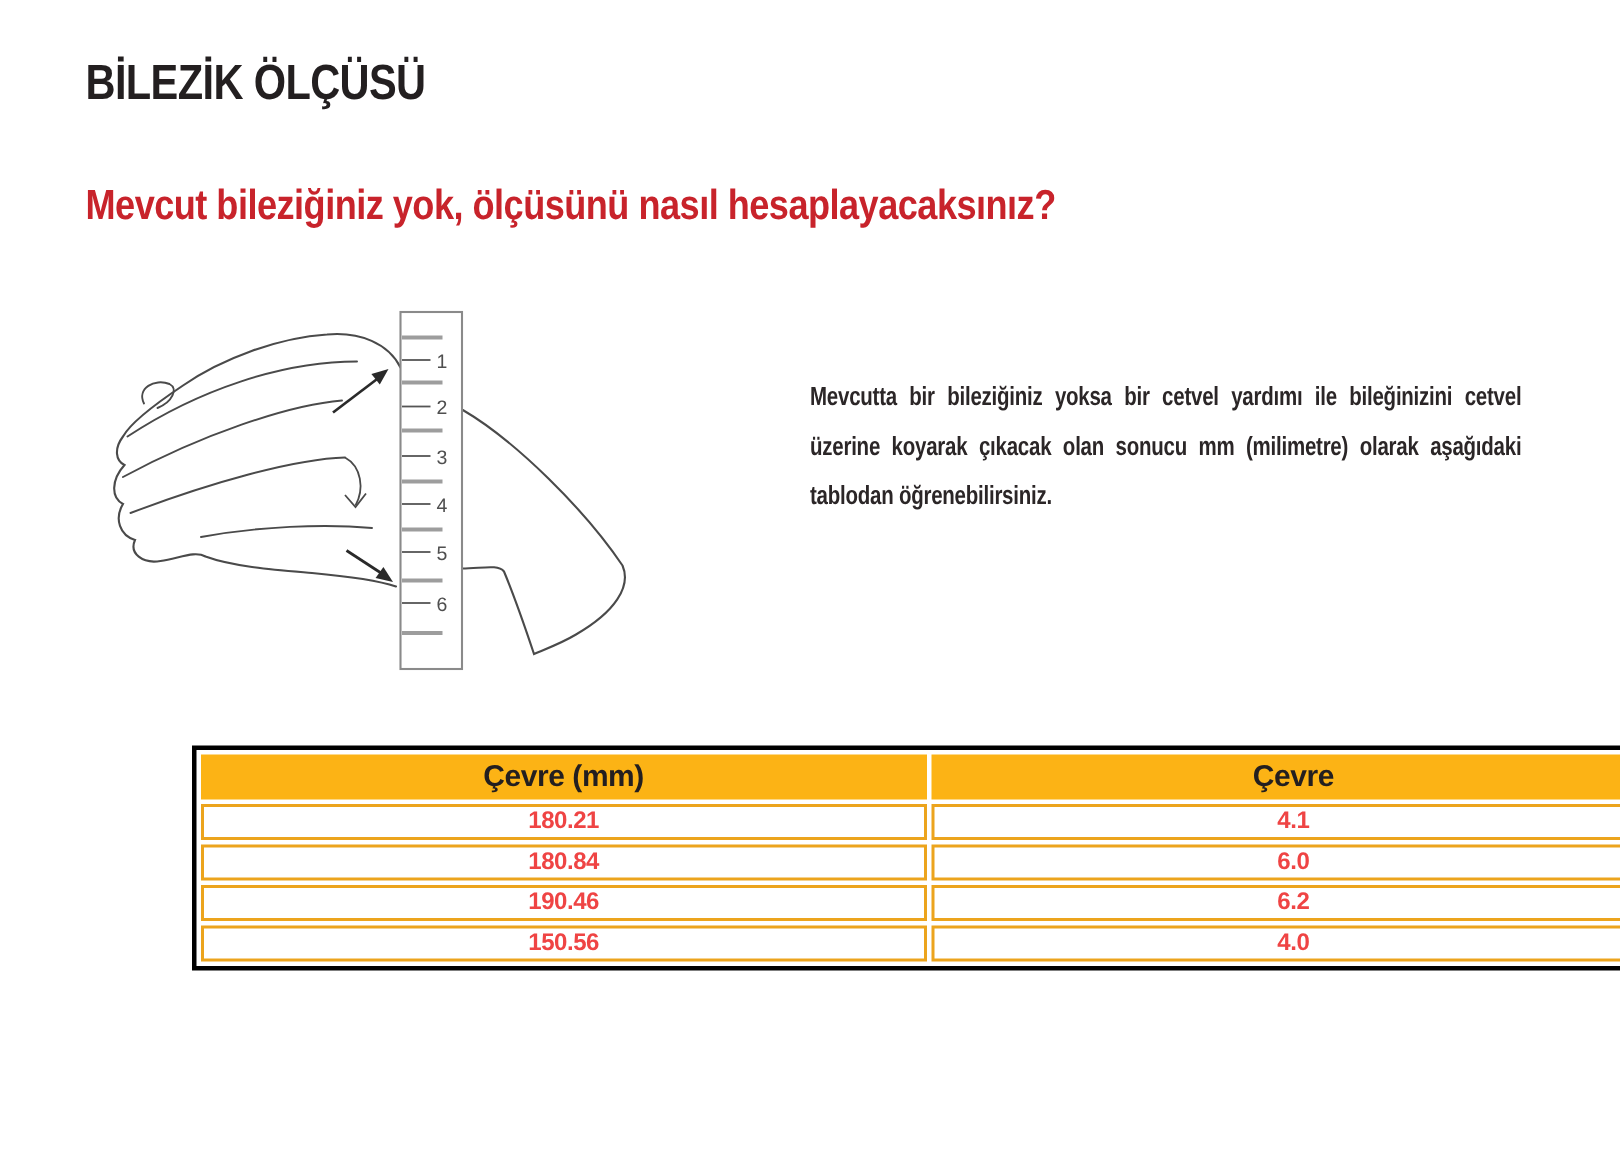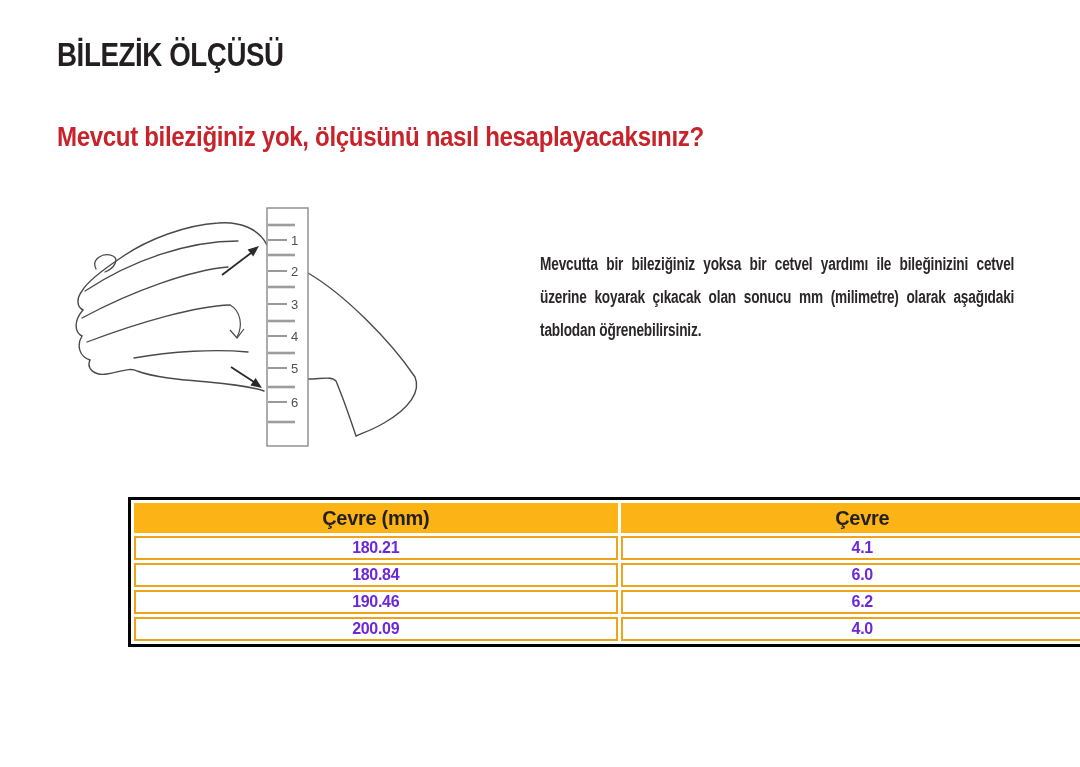--- a/index.html
+++ b/index.html
@@ -53,21 +53,21 @@
     letter-spacing:-0.3px;
     color:#231f20;
     text-align:center; padding:0;
   }
   .size-table td {
     border:2px solid #eca41d;
     background:#ffffff;
     height:18px;
     font-size:16px; font-weight:700;
     letter-spacing:-0.3px;
-    color:#6d28d9;
+    color:#ef4444;
     text-align:center; padding:1px 16px;
   }
 </style>
 </head>
 <body>
 
 <div>
 
   <h1 class="page-title">BİLEZİK ÖLÇÜSÜ</h1>
 
@@ -151,19 +151,19 @@
       </tr>
       <tr>
         <td>180.84</td>
         <td>6.0</td>
       </tr>
       <tr>
         <td>190.46</td>
         <td>6.2</td>
       </tr>
       <tr>
-        <td>200.09</td>
+        <td>150.56</td>
         <td>4.0</td>
       </tr>
     </tbody>
   </table>
 
 </div>
 
 </body></html>

